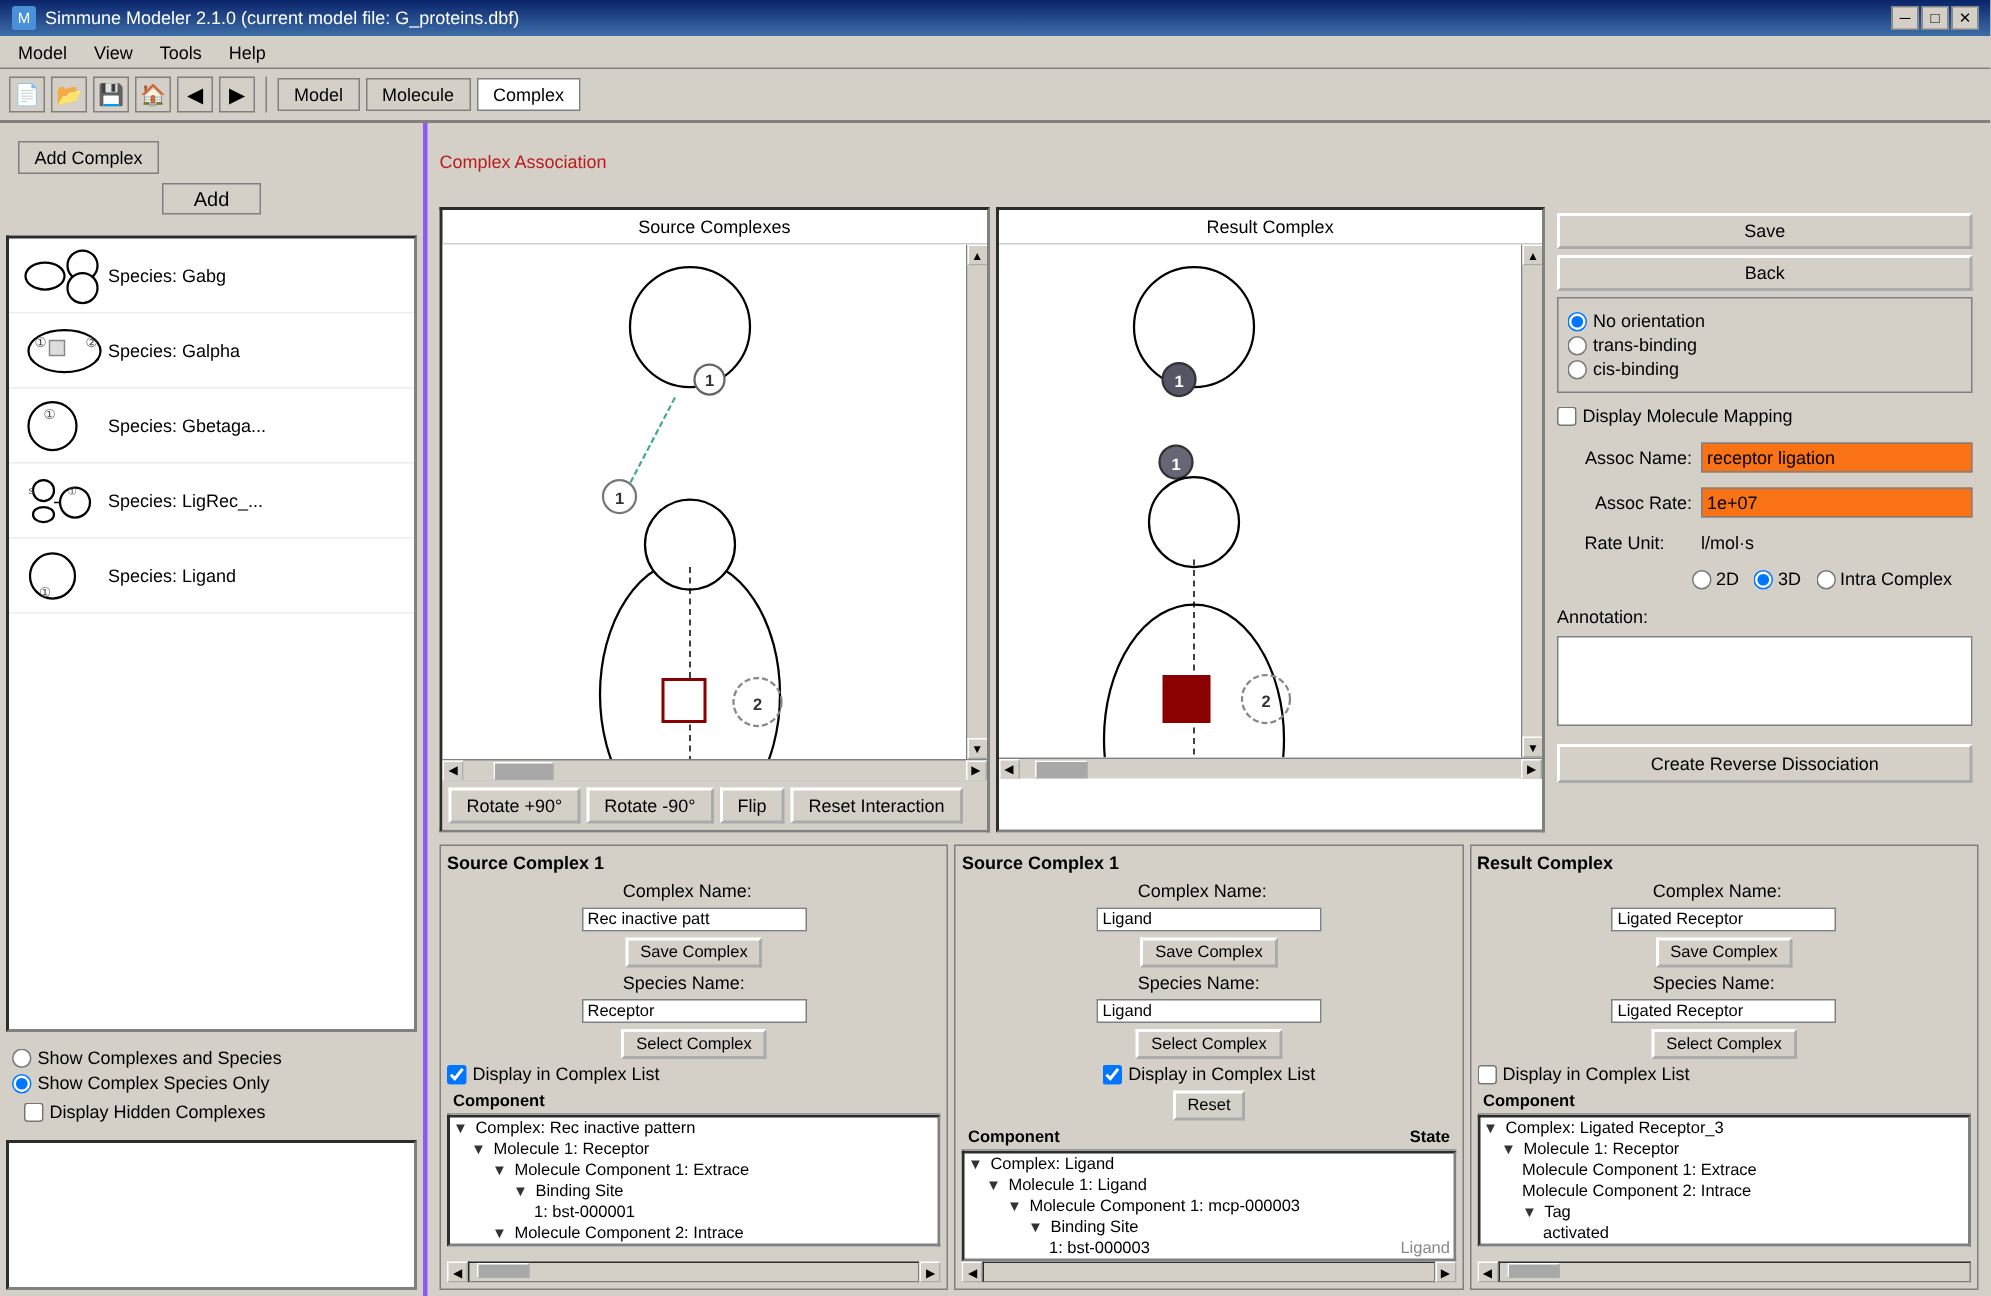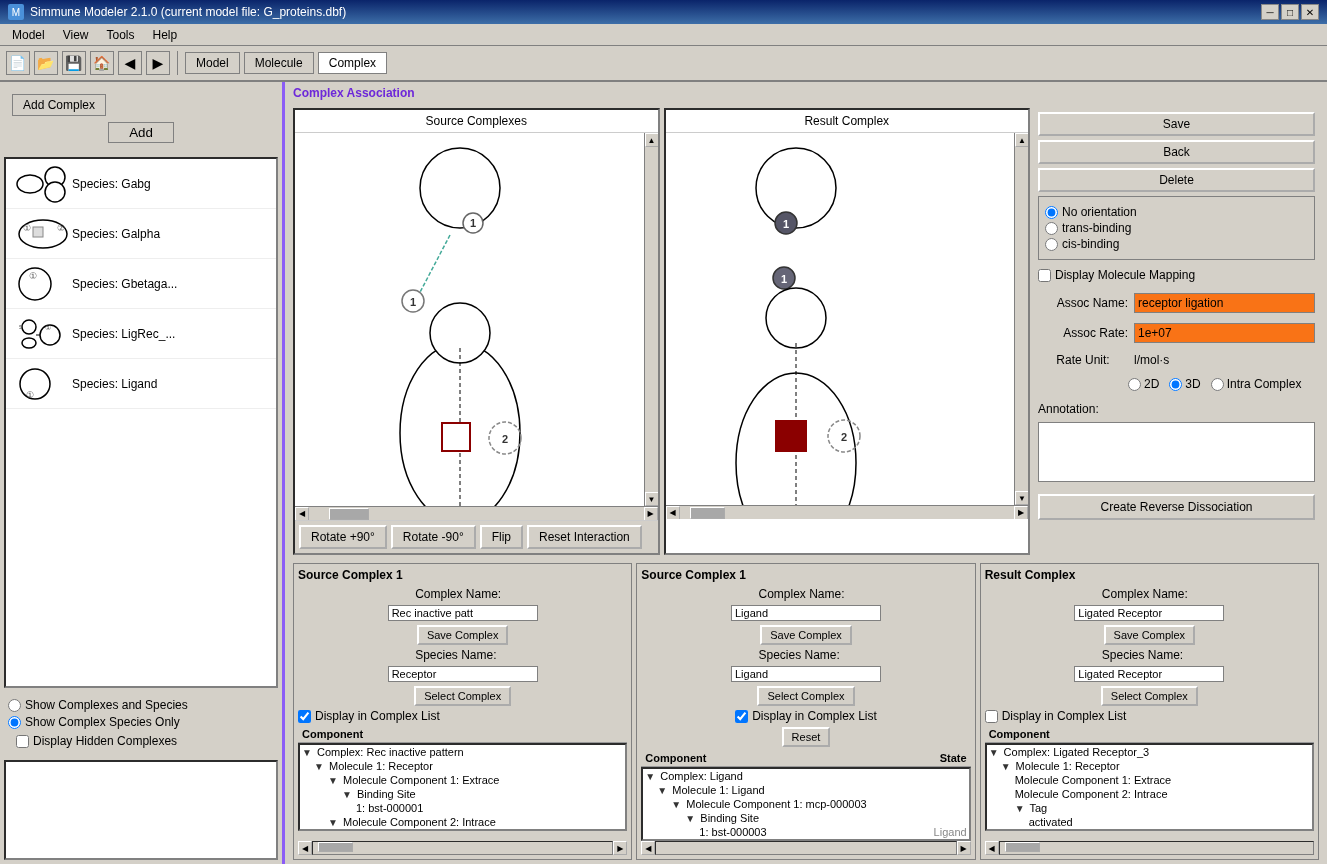--- a/index.html
+++ b/index.html
@@ -39,21 +39,21 @@
     .radio-options { padding: 6px 8px; display: flex; flex-direction: column; gap: 3px; }
     .radio-option { display: flex; align-items: center; gap: 4px; font-size: 12px; }
     .checkbox-option { display: flex; align-items: center; gap: 4px; font-size: 12px; padding: 2px 8px; }
 
     .preview-box { margin: 4px; border: 2px inset #808080; background: white; height: 100px; flex-shrink: 0; }
 
     
     .right-content { flex: 1; display: flex; flex-direction: column; overflow: hidden; }
 
     
-    .section-title { padding: 4px 8px; font-size: 12px; font-weight: bold; color: #6d28d9; }
+    .section-title { padding: 19px 8px; font-size: 12px; font-weight: normal; color: #b91c1c; }
 
     
     .top-panels { display: flex; gap: 4px; padding: 4px 8px; flex: 1; min-height: 0; }
 
     
     .canvas-panel { flex: 1; border: 2px inset #808080; background: white; display: flex; flex-direction: column; position: relative; }
     .canvas-title { text-align: center; font-size: 12px; padding: 4px; border-bottom: 1px solid #ccc; }
 
     
     .right-side-panel { width: 285px; display: flex; flex-direction: column; padding: 4px; gap: 4px; flex-shrink: 0; }
@@ -343,21 +343,20 @@
             <div class="scroll-btn">▶</div>
           </div>
         </div>
         <div style="height:34px;"></div>
       </div>
 
       <div class="right-side-panel">
         <div class="action-btns">
           <button class="action-btn">Save</button>
           <button class="action-btn">Back</button>
-          <button class="action-btn">Delete</button>
         </div>
 
         <div class="orientation-panel">
           <div class="orientation-option">
             <input type="radio" name="orient" checked="" style="">
             <span>No orientation</span>
           </div>
           <div class="orientation-option">
             <input type="radio" name="orient" style="">
             <span>trans-binding</span>

